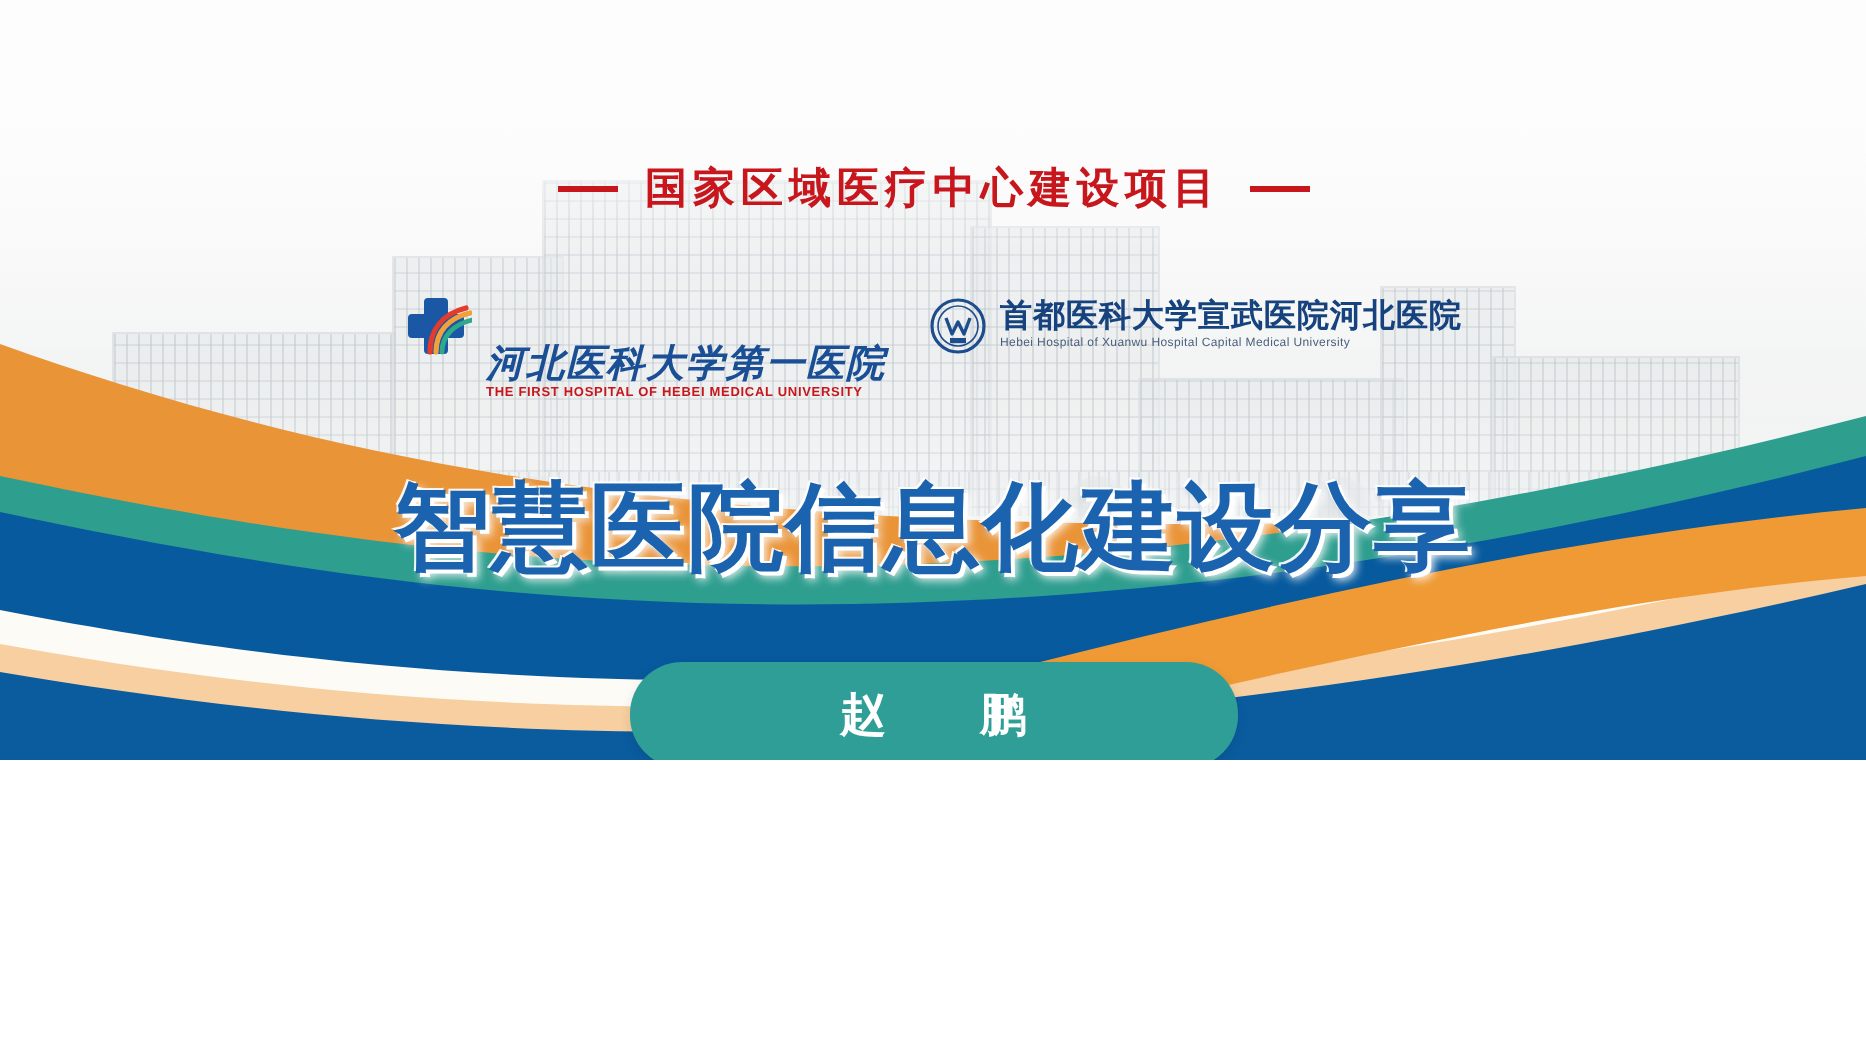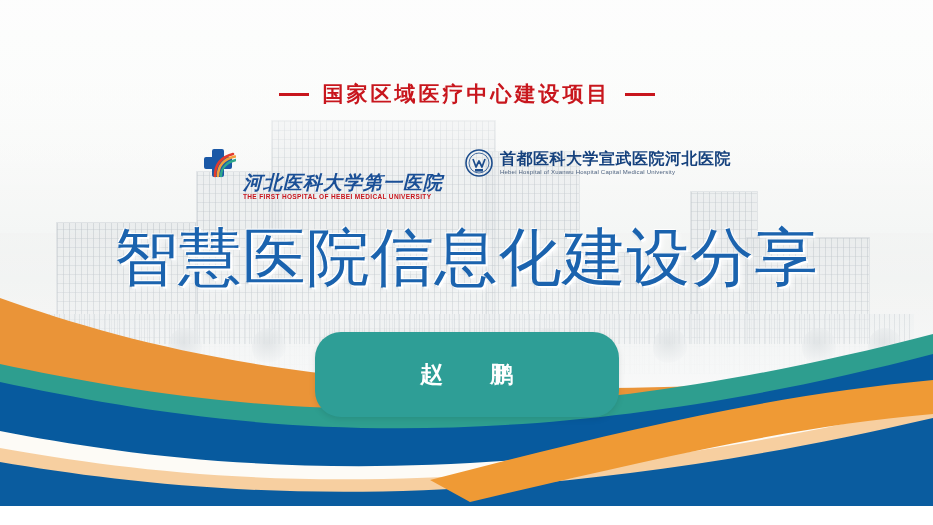--- a/index.html
+++ b/index.html
@@ -7,21 +7,21 @@
     padding: 0;
     background: #ffffff;
   }
   body {
     font-family: "Liberation Sans", "DejaVu Sans", sans-serif;
   }
 
   #slide {
     position: relative;
     width: 933px;
-    height: 506px;
+    height: 380px;
     overflow: hidden;
     background: #fdba74;
   }
 
   
   .bg-base {
     position: absolute;
     inset: 0;
     background:
       linear-gradient(180deg, #fafbfa 0%, #f4f5f3 28%, #eef0ef 55%, #f2f3f2 78%, #f7f8f7 100%);
@@ -168,41 +168,41 @@
     font-size: 6px;
     color: #4a5f7d;
     letter-spacing: 0.2px;
     line-height: 1;
   }
 
   .cross-mark { width: 34px; height: 32px; flex: none; }
   .seal-mark  { width: 28px; height: 28px; flex: none; }
 
   .title {
-    margin-top: 22px;
-    font-size: 63px;
-    font-weight: normal;
+    margin-top: 38px;
+    font-size: 48px;
+    font-weight: bold;
     color: #1b63ae;
     letter-spacing: 1px;
     line-height: 1.1;
     white-space: nowrap;
     text-shadow:
       2px 2px 0 #ffffff,
       -1px -1px 0 rgba(255,255,255,0.9),
       3px 3px 5px rgba(255,255,255,0.95),
       0 2px 2px rgba(120,150,180,0.25);
     background: linear-gradient(180deg, #2b78c0 0%, #1a5ea6 55%, #14528f 100%);
     -webkit-background-clip: text;
     background-clip: text;
   }
 
   .name-badge {
     margin-top: 40px;
     min-width: 224px;
-    padding: 27px 40px;
+    padding: 11px 40px;
     border-radius: 26px;
     background: #2e9e96;
     color: #ffffff;
     font-size: 23px;
     font-weight: bold;
     letter-spacing: 12px;
     text-align: center;
     text-indent: 12px;
     box-shadow: 0 2px 6px rgba(0,0,0,0.10);
     white-space: nowrap;

